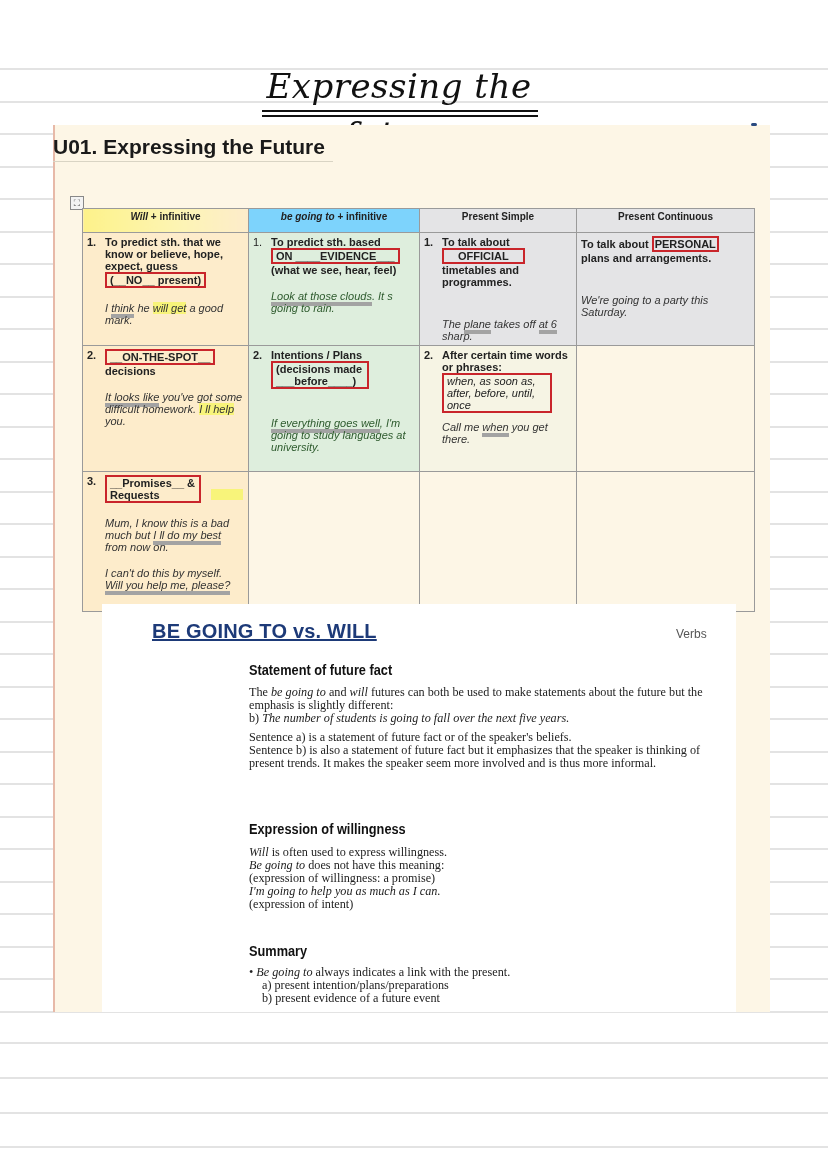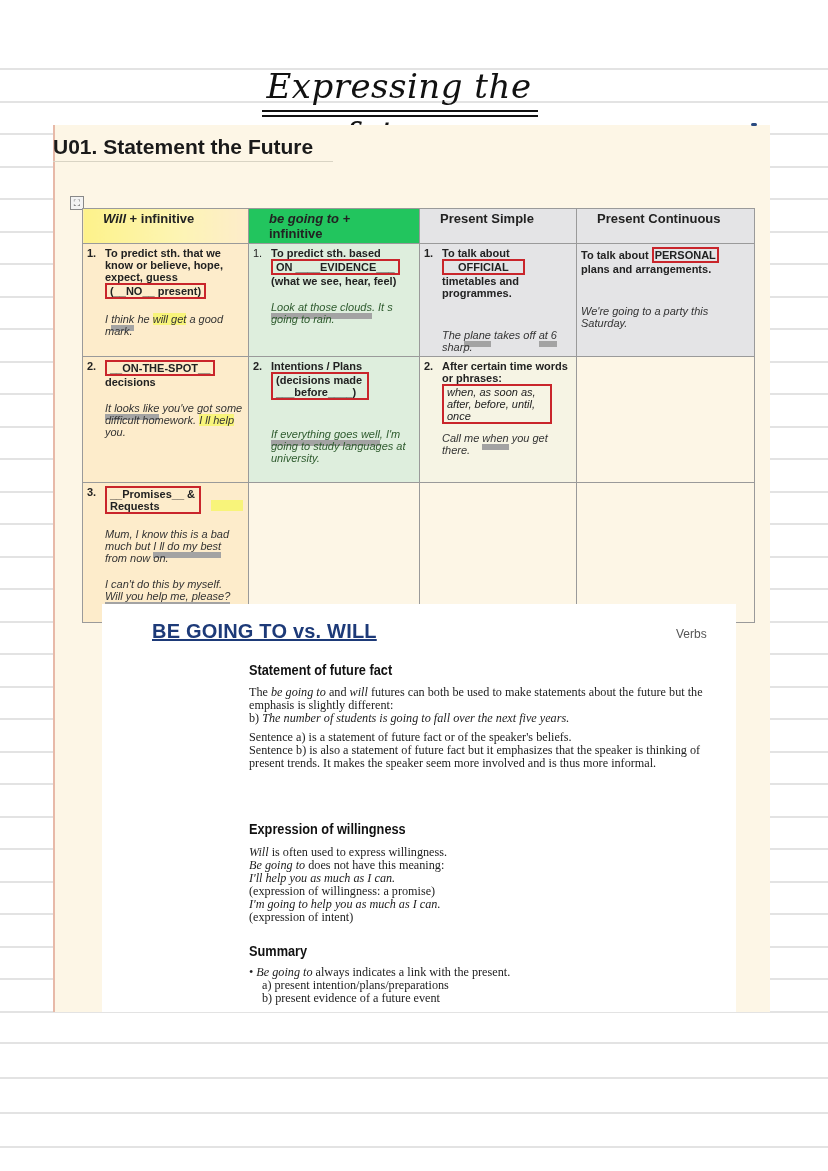--- a/index.html
+++ b/index.html
@@ -37,37 +37,37 @@
     border:1px solid #888; background:#f3f3f3; font-size:9px; line-height:12px; text-align:center; color:#555;
   }
 
   
   table.grid {
     position:absolute; left:82px; top:208px; width:672px;
     border-collapse:collapse; table-layout:fixed;
     font-size:11px; color:#222;
   }
   table.grid th, table.grid td { border:1px solid #9a9a9a; vertical-align:top; padding:3px 4px; }
-  table.grid th { font-size:13px; font-weight:bold; text-align:left; padding:2px 20px; height:19px; }
+  table.grid th { font-size:10px; font-weight:bold; text-align:center; padding:2px 20px; height:19px; }
   .c1 { background:#fdeccb; }
   .c2 { background:#deeedd; }
   .c3 { background:#e4e4e6; }
   .c4 { background:#e4e4e6; }
   .c1h { background:linear-gradient(90deg,#fdf28a 0%,#fdf4b5 60%,#fdeccb 100%); }
-  .c2h { background:#22c55e; }
+  .c2h { background:#7dd3fc; }
   .empty { background:#fdf6e6; }
   .row-item { display:flex; gap:6px; }
   .num { font-weight:bold; min-width:12px; }
   .b { font-weight:bold; }
   .it { font-style:italic; }
   .bi { font-weight:normal; font-style:italic; }
   .ex { font-style:italic; color:#333; }
   .ex-green { font-style:italic; color:#2d5a2d; }
   .box { border:2px solid #c9252b; padding:0 3px; display:inline-block; }
-  .redline { border-bottom:6px solid #a3a3a3; }
+  .redline { border-bottom:4px solid #a3a3a3; }
   .hl-yellow { background:#f8f47a; }
   .gap { height:14px; }
 
   
   .excerpt {
     position:absolute; left:102px; top:604px; width:634px; height:408px;
     background:#ffffff;
   }
   .ex-title {
     position:absolute; left:152px; top:620px; font-weight:bold; font-size:20px;
@@ -127,21 +127,21 @@
 </div>
 
 <div class="hw-title">Expressing the future</div>
 <div class="hw-underline" style="top:110px"></div>
 <div class="hw-underline" style="top:115px"></div>
 
 <div class="cream"></div>
 <div class="cream-margin"></div>
 <div class="cream-dot"></div>
 
-<div class="unit-title">U01. Statement the Future</div>
+<div class="unit-title">U01. Expressing the Future</div>
 <div class="unit-title-line"></div>
 
 <div class="move-handle">⛶</div>
 
 <table class="grid">
   <colgroup>
     <col style="width:166px">
       <col style="width:171px">
       <col style="width:157px">
       <col style="width:178px">
@@ -268,21 +268,20 @@
   <p><span>b) </span><span class="it">The number of students </span><span class="bi">is going to fall</span><span class="it"> over the next five years.</span></p>
   <div class="sp"></div>
   <p>Sentence a) is a statement of future fact or of the speaker's beliefs.</p>
   <p>Sentence b) is also a statement of future fact but it emphasizes that the speaker is thinking of present trends. It makes the speaker seem more involved and is thus more informal.</p>
 </div>
 
 <div class="sec-h" style="top:821px">Expression of willingness</div>
 <div class="body-txt" style="top:846px">
   <p><span class="bi">Will</span><span> is often used to express willingness.</span></p>
   <p><span class="bi">Be going to</span><span> does not have this meaning:</span></p>
-  <p><span class="bi">I'll help</span><span class="it"> you as much as I can.</span></p>
   <p>(expression of willingness: a promise)</p>
   <p><span class="bi">I'm going to help</span><span class="it"> you as much as I can.</span></p>
   <p>(expression of intent)</p>
 </div>
 
 <div class="sec-h" style="top:943px">Summary</div>
 <div class="body-txt" style="top:966px">
   <p><span>•</span> <span class="bi">Be going to</span><span> always indicates a link with the present.</span></p>
   <p class="ind">a)  present intention/plans/preparations</p>
   <p class="ind">b)  present evidence of a future event</p>

